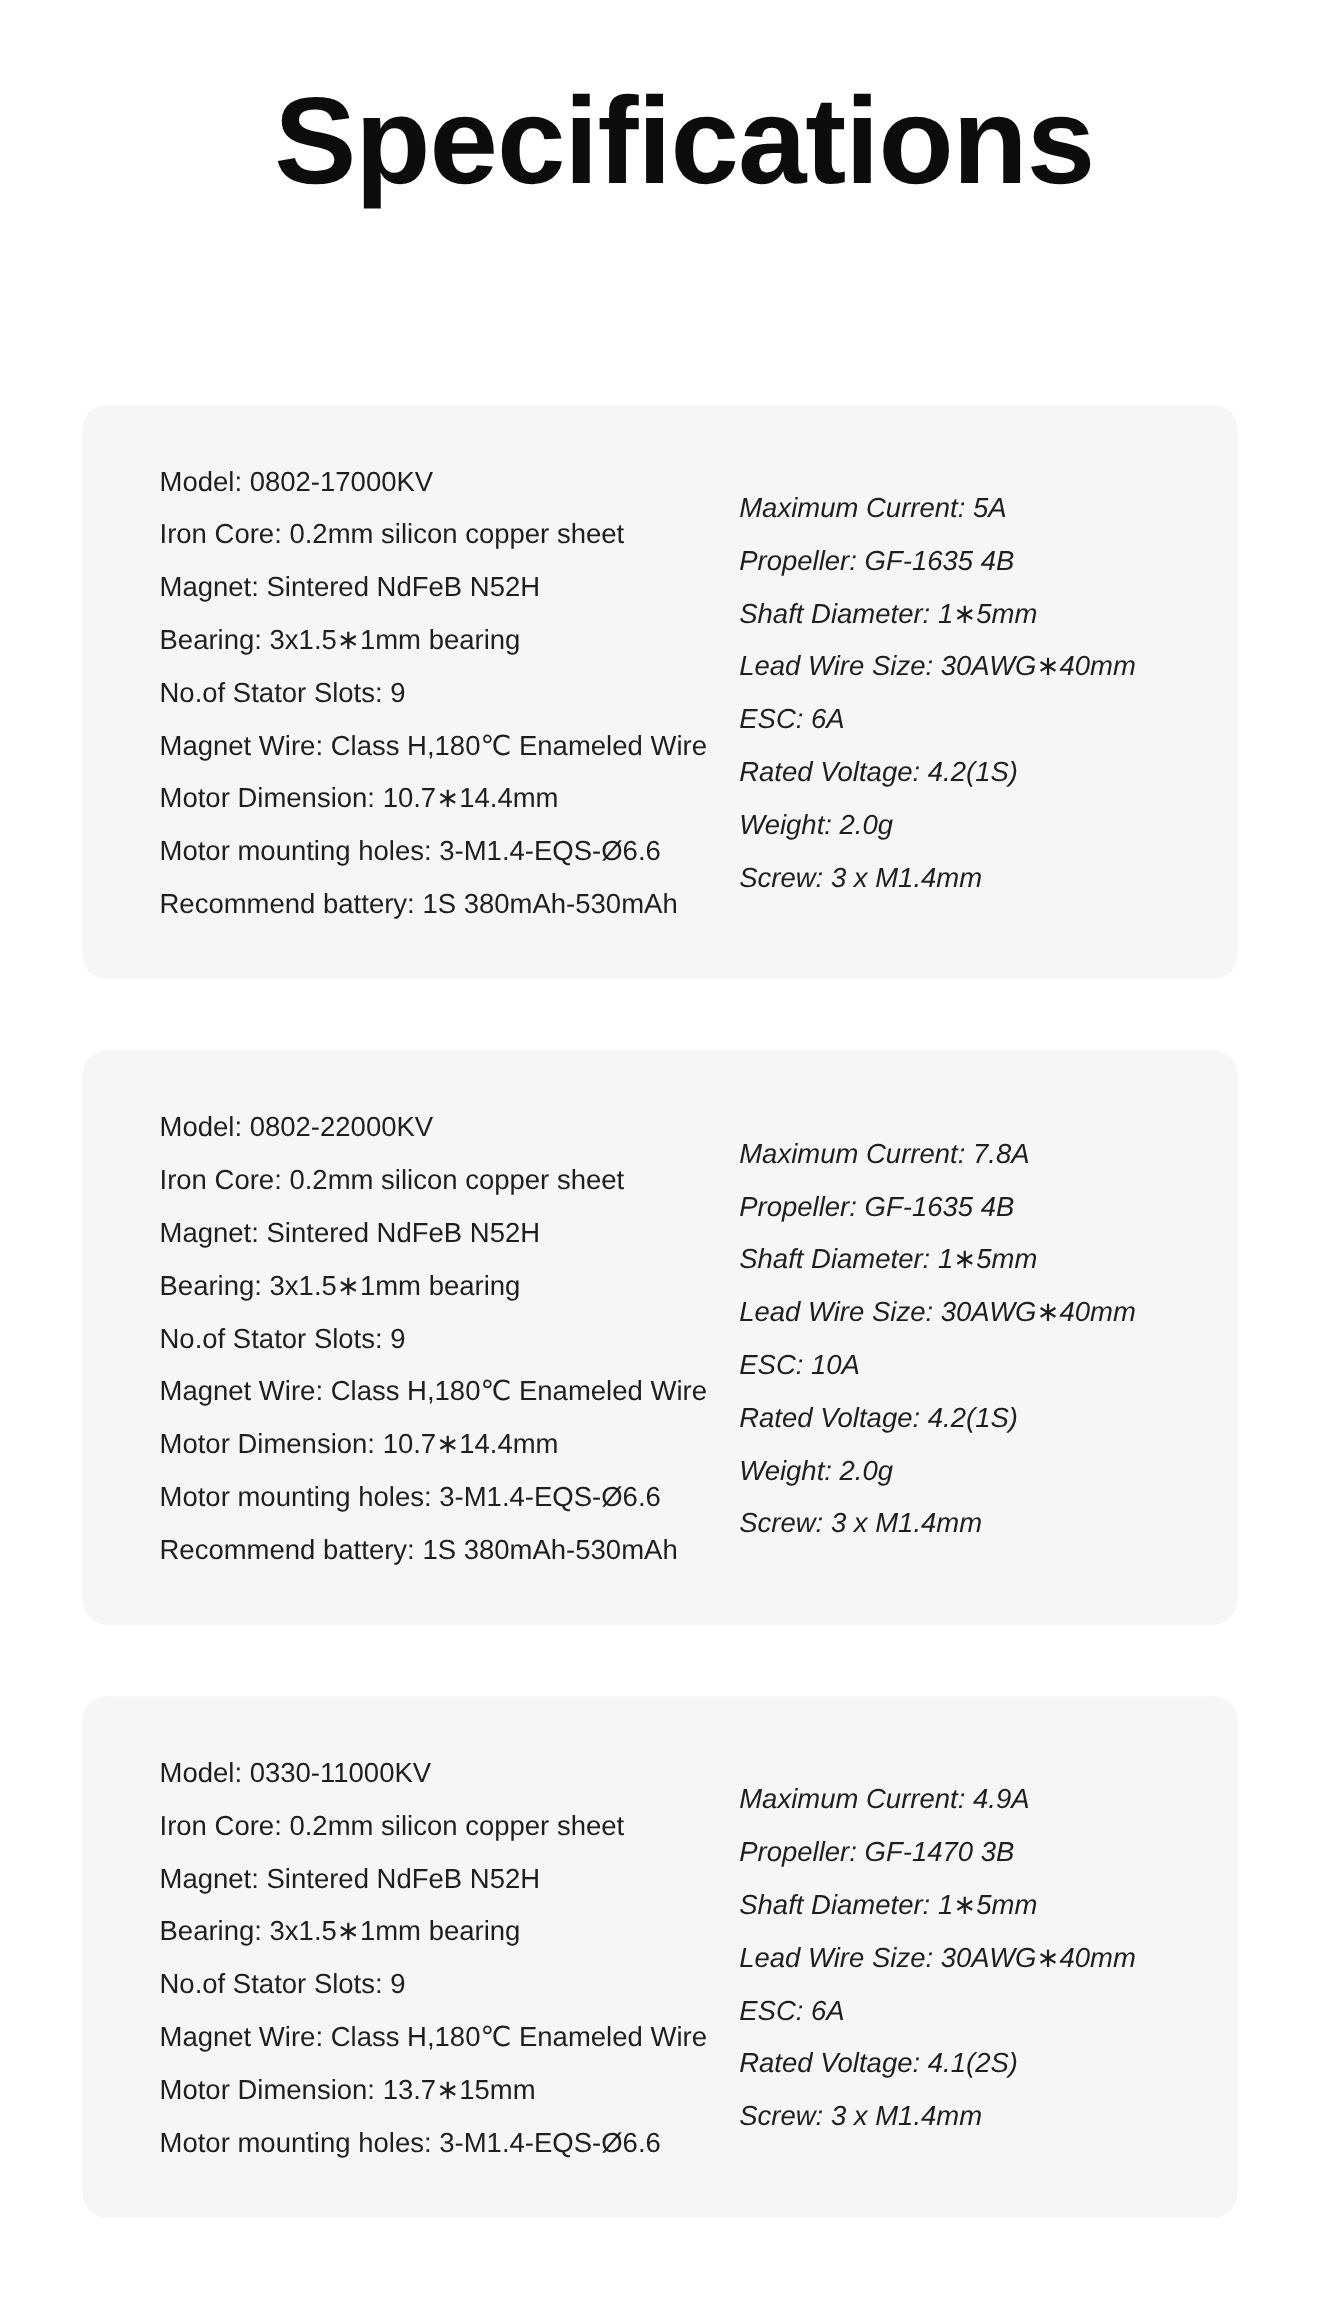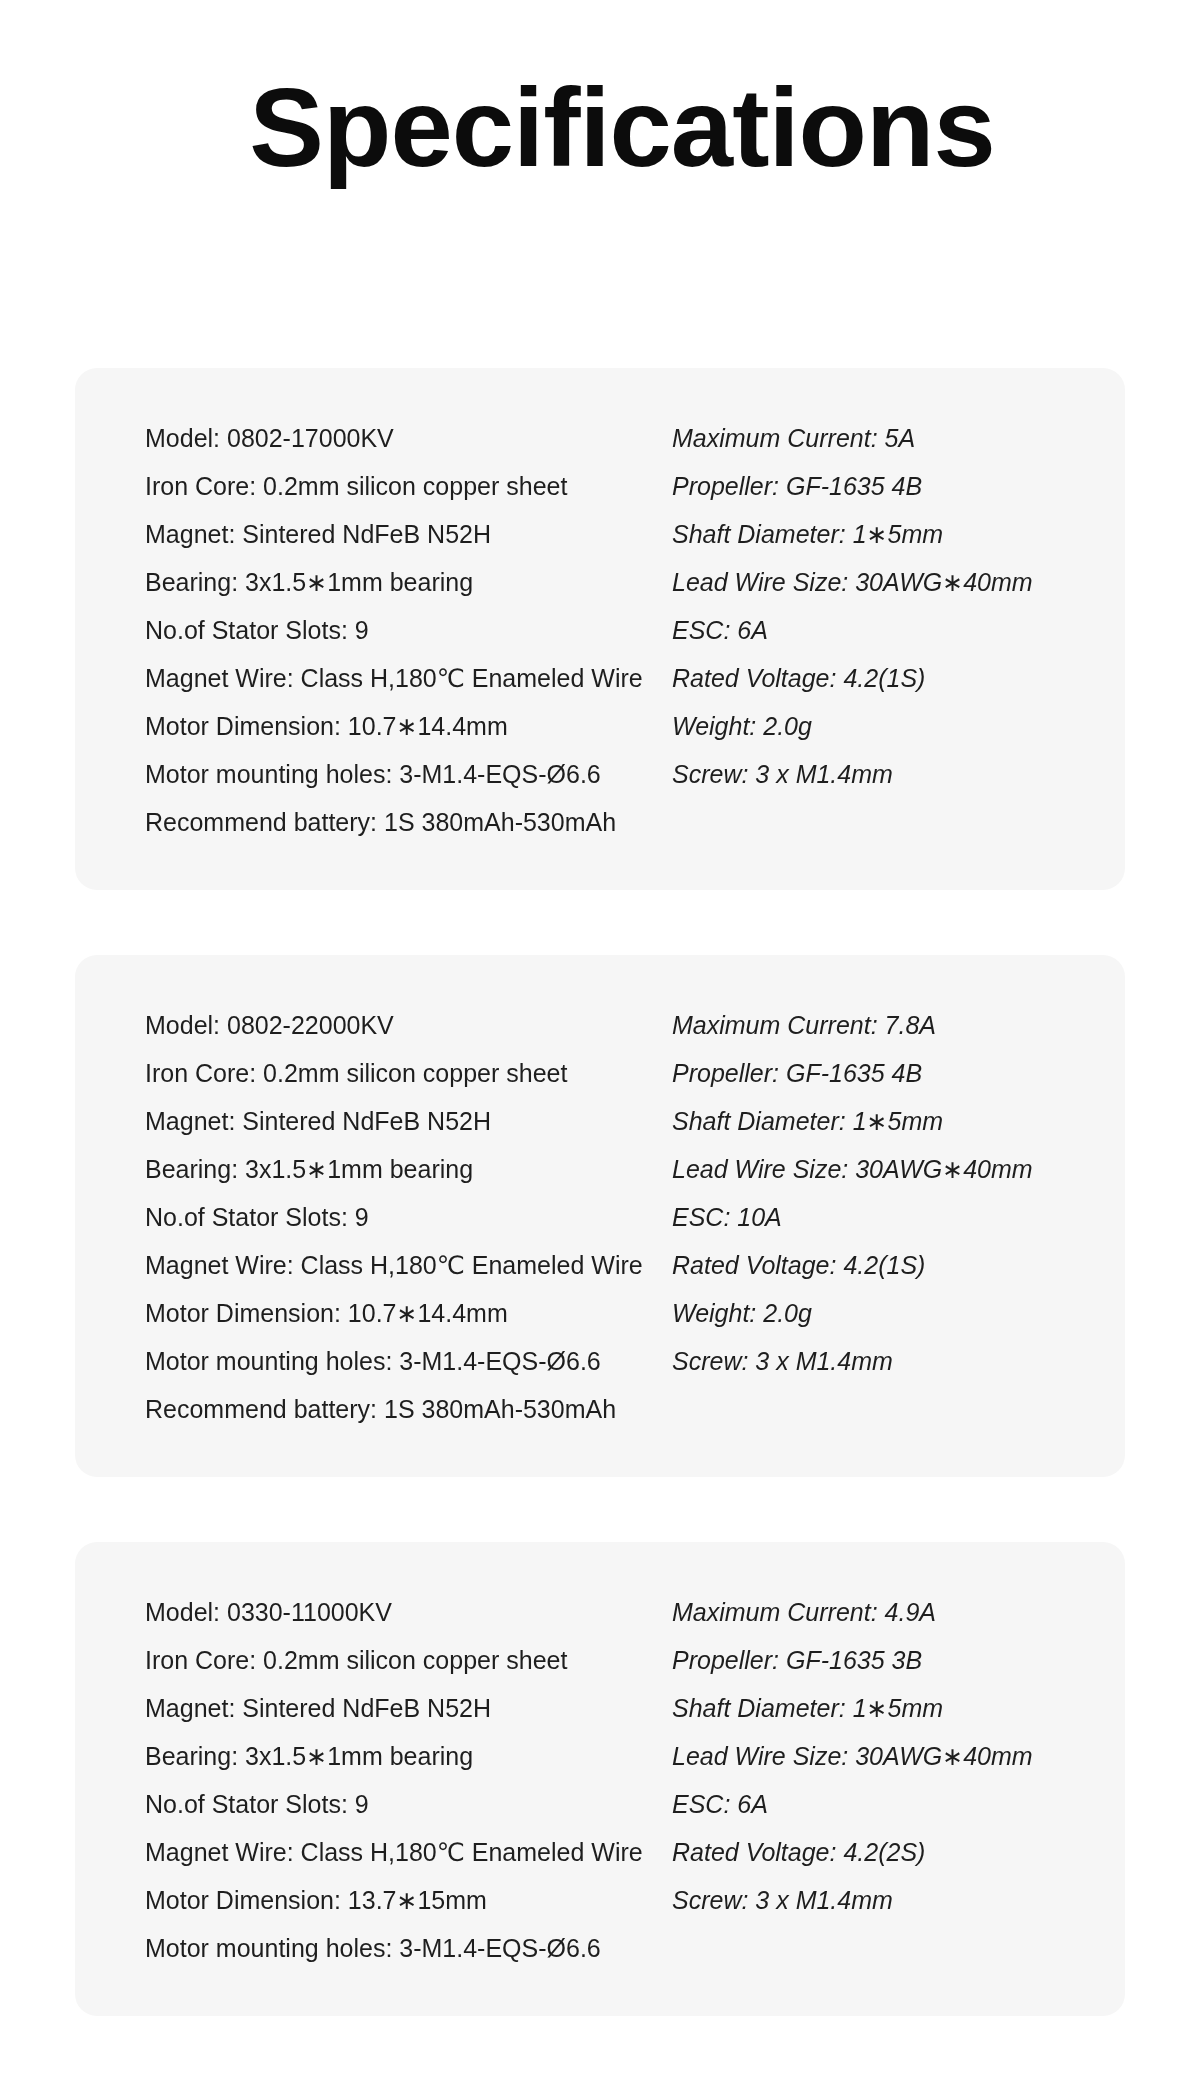--- a/index.html
+++ b/index.html
@@ -22,21 +22,21 @@
     color: var(--title-color, #0c0c0c);
     padding-left: 44px;
   }
   .spec-card {
     width: 1050px;
     margin: 65px auto 0;
     background: var(--card-bg, #f6f6f6);
     border-radius: 22px;
     padding: 46px 40px 44px 70px;
     display: flex;
-    align-items: flex-start;
+    align-items: center;
   }
   .spec-card.first { margin-top: 184px; }
   .spec-col-left  { width: 527px; flex: none; }
   .spec-col-right { flex: 1; font-style: italic; }
   .spec-row {
     font-size: 25px;
     line-height: 48px;
     font-weight: 400;
     white-space: nowrap;
     color: var(--text-color, #1e1e1e);
@@ -103,22 +103,22 @@
       <p class="spec-row">Iron Core: 0.2mm silicon copper sheet</p>
       <p class="spec-row">Magnet: Sintered NdFeB N52H</p>
       <p class="spec-row">Bearing: 3x1.5∗1mm bearing</p>
       <p class="spec-row">No.of Stator Slots: 9</p>
       <p class="spec-row">Magnet Wire: Class H,180℃ Enameled Wire</p>
       <p class="spec-row">Motor Dimension: 13.7∗15mm</p>
       <p class="spec-row">Motor mounting holes: 3-M1.4-EQS-Ø6.6</p>
     </div>
     <div class="spec-col-right">
       <p class="spec-row">Maximum Current: 4.9A</p>
-      <p class="spec-row">Propeller: GF-1635 3B</p>
+      <p class="spec-row">Propeller: GF-1470 3B</p>
       <p class="spec-row">Shaft Diameter: 1∗5mm</p>
       <p class="spec-row">Lead Wire Size: 30AWG∗40mm</p>
       <p class="spec-row">ESC: 6A</p>
-      <p class="spec-row">Rated Voltage: 4.2(2S)</p>
+      <p class="spec-row">Rated Voltage: 4.1(2S)</p>
       <p class="spec-row">Screw: 3 x M1.4mm</p>
     </div>
   </section>
 
 </main>
 
 </body></html>

